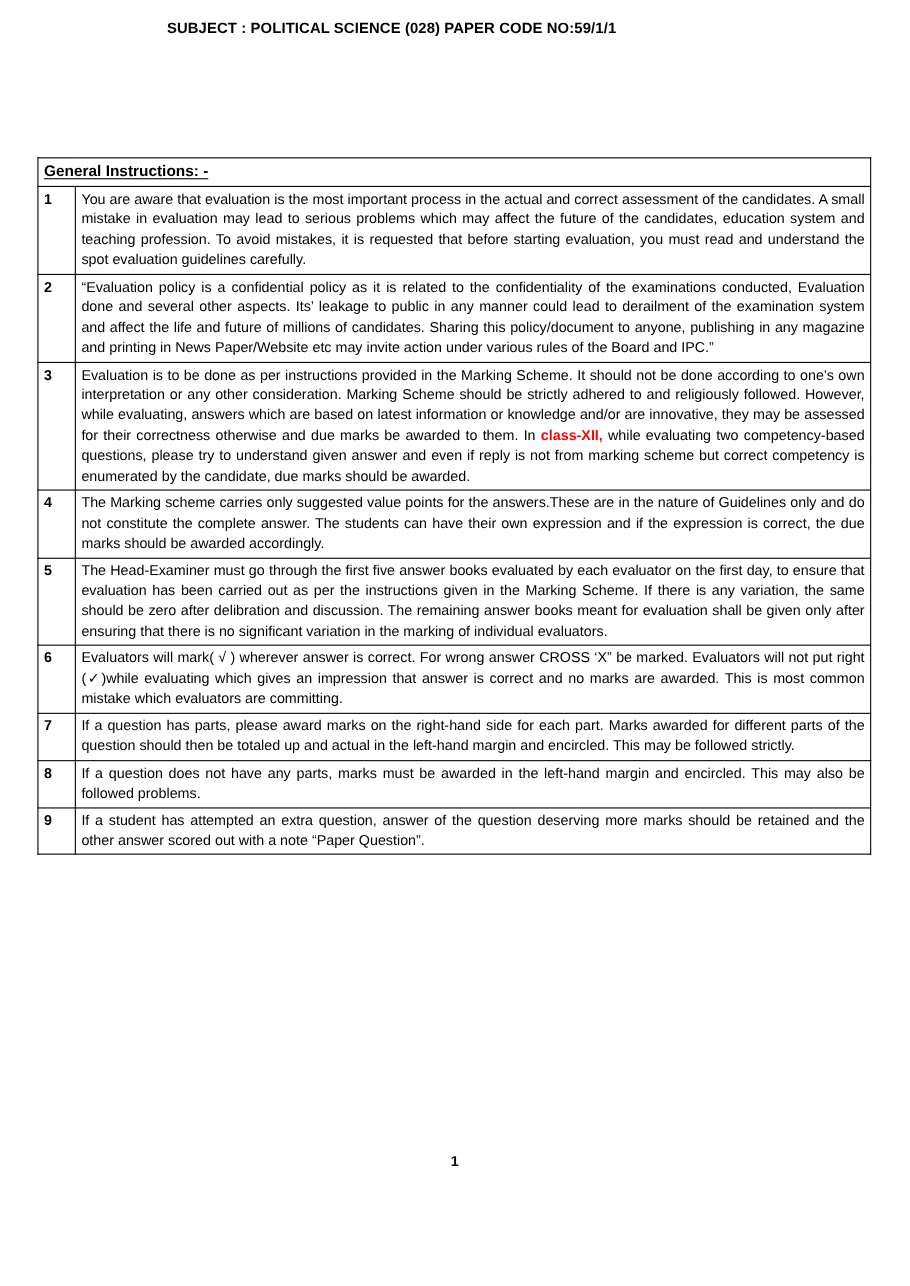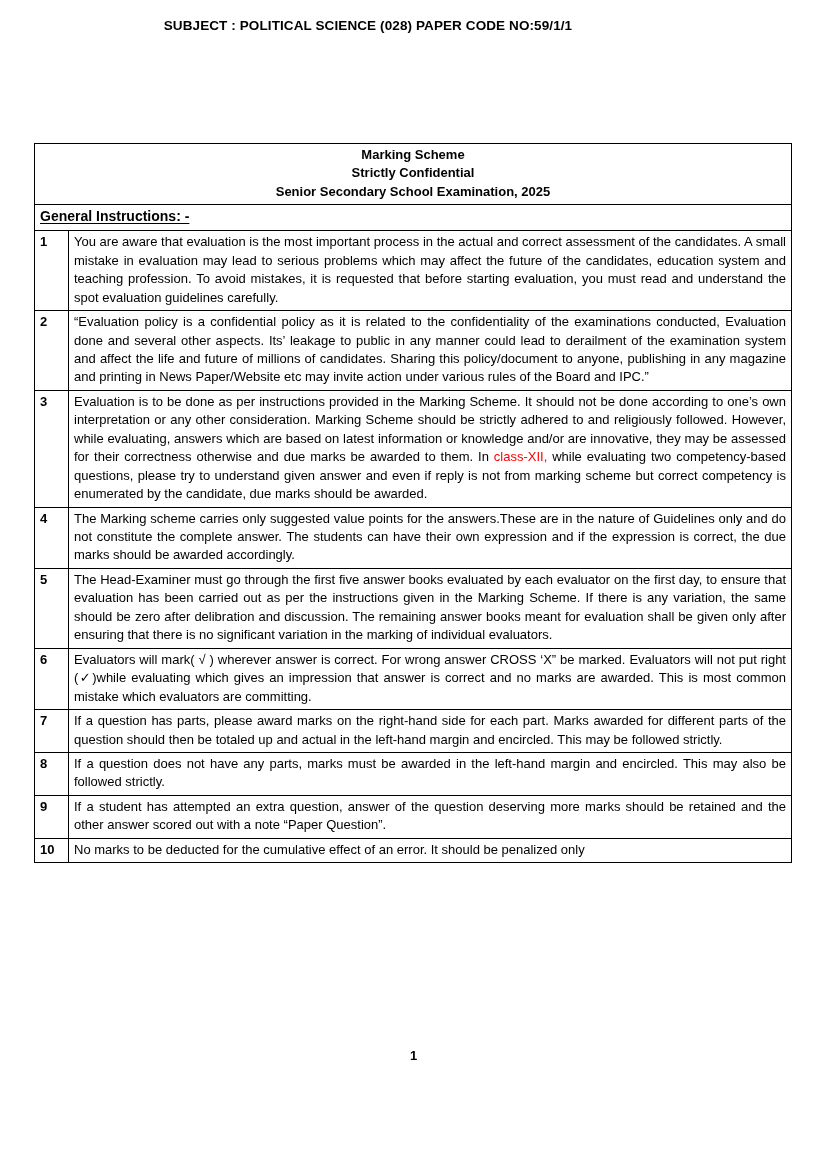--- a/index.html
+++ b/index.html
@@ -13,21 +13,21 @@
     position: relative;
     font-family: "Liberation Sans", sans-serif;
     color: #000000;
     overflow: hidden;
   }
 
   
   .page-header {
     position: absolute;
     top: 18px;
-    left: 12px;
+    left: 0;
     width: 712px;
     text-align: center;
     font-size: 13.5px;
     font-weight: bold;
     letter-spacing: 0.1px;
   }
 
   
   .ms-table {
     position: absolute;
@@ -81,21 +81,21 @@
     text-justify: inter-word;
     padding-left: 7px;
     padding-right: 6px;
     hyphens: none;
   }
   .body-cell p {
     margin: 0;
   }
 
   b, .b { font-weight: normal; }
-  .red { color: #FF0000; font-weight: normal; }
+  .red { color: #FF0000; font-weight: bold; }
 
   
   .page-number {
     position: absolute;
     top: 1048px;
     left: 0;
     width: 827px;
     text-align: center;
     font-size: 13px;
     font-weight: bold;
@@ -106,27 +106,20 @@
 
 <div class="page-header">SUBJECT : POLITICAL SCIENCE  (028)  PAPER CODE NO:59/1/1</div>
 
 <table class="ms-table">
   <colgroup>
     <col style="width:34px">
     <col>
   </colgroup>
   <tbody>
 
-    <tr>
-      <td class="title-cell" colspan="2">
-        <div>Marking Scheme</div>
-        <div>Strictly Confidential</div>
-        <div>Senior Secondary School Examination, 2025</div>
-      </td>
-    </tr>
 
     <tr>
       <td class="gi-cell" colspan="2">
         <span class="gi-heading">General Instructions: -</span>
       </td>
     </tr>
 
     <tr>
       <td class="num-cell">1</td>
       <td class="body-cell">
@@ -172,34 +165,28 @@
     <tr>
       <td class="num-cell">7</td>
       <td class="body-cell">
         <p>If a question has parts, please award marks on the right-hand side for each part. Marks awarded for different parts of the question should then be totaled up and actual in the left-hand margin and encircled. This may be followed strictly.</p>
       </td>
     </tr>
 
     <tr>
       <td class="num-cell">8</td>
       <td class="body-cell">
-        <p>If a question does not have any parts, marks must be awarded in the left-hand margin and encircled. This may also be followed strictly.</p>
+        <p>If a question does not have any parts, marks must be awarded in the left-hand margin and encircled. This may also be followed problems.</p>
       </td>
     </tr>
 
     <tr>
       <td class="num-cell">9</td>
       <td class="body-cell">
         <p><span>If a student has attempted an extra question, answer of the question deserving more marks should be retained and the other answer scored out with a note </span><b>“Paper Question”</b><span>.</span></p>
       </td>
     </tr>
 
-    <tr>
-      <td class="num-cell">10</td>
-      <td class="body-cell">
-        <p>No marks to be deducted for the cumulative effect of an error. It should be penalized only</p>
-      </td>
-    </tr>
 
   </tbody>
 </table>
 
 <div class="page-number">1</div>
 
 </body></html>

